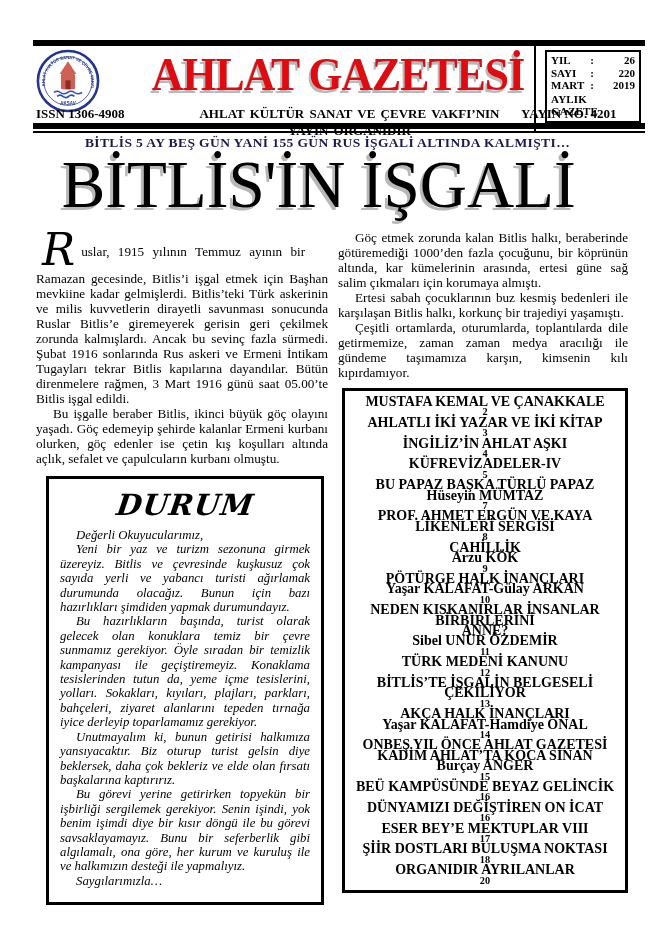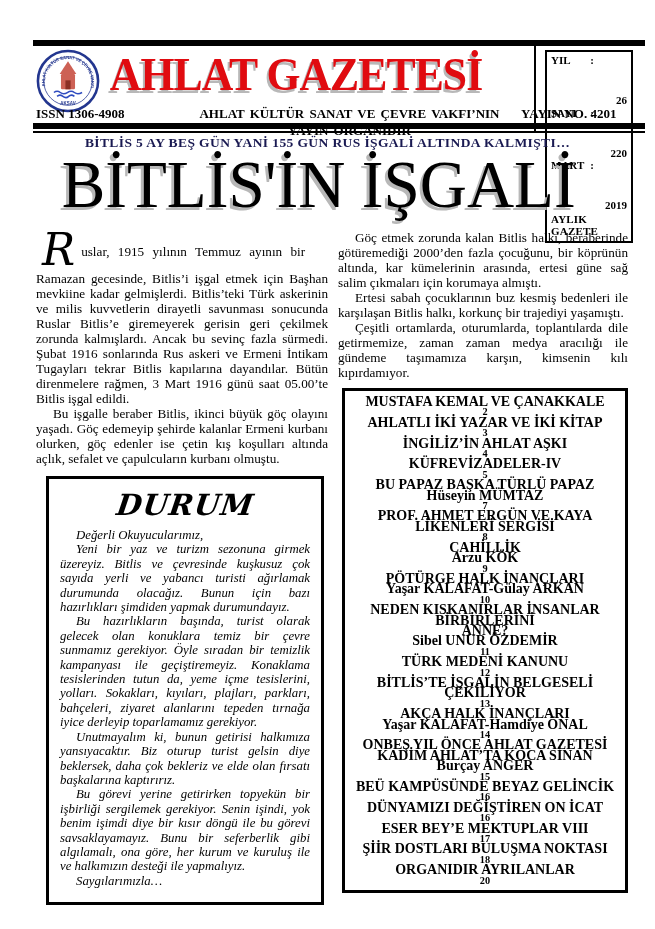--- a/index.html
+++ b/index.html
@@ -9,33 +9,33 @@
 
   
   .top-rule   { position:absolute; left:33px; top:40px;  width:612px; height:6px; background:#000; }
   .rule-thick { position:absolute; left:33px; top:123px; width:612px; height:6px; background:#000; }
   .rule-thin  { position:absolute; left:33px; top:131px; width:612px; height:2px; background:#000; }
   .v-divider  { position:absolute; left:534px; top:46px; width:2px; height:87px; background:#000; }
 
   
   .logo { position:absolute; left:36px; top:49px; width:64px; height:64px; }
   .logo svg { width:100%; height:100%; font-family:"Liberation Sans", sans-serif; }
-  .paper-title { position:absolute; left:100px; top:47px; width:434px; text-align:left; }
+  .paper-title { position:absolute; left:100px; top:47px; width:434px; text-align:right; }
   .paper-title span {
     display:inline-block; font-size:46px; font-weight:bold; line-height:56px;
     color:var(--brand-red,#e00b10); letter-spacing:-1px; transform:scaleX(0.95);
     text-shadow:-2px 3px 0 var(--shadow-gray,#b8b8b8);
     white-space:nowrap;
   }
-  .info-box { position:absolute; left:545px; top:50px; width:88px; border:2px solid #000;
+  .info-box { position:absolute; left:545px; top:50px; width:96px; border:2px solid #000;
               padding:2px 4px 3px; font-weight:bold; font-size:11px; line-height:12.5px; }
   .info-row { display:flex; }
   .info-lbl { width:36px; }
   .info-colon { width:10px; text-align:center; }
-  .info-val { flex:1; text-align:right;margin-top:40px; }
+  .info-val { flex:1; text-align:right; }
   .info-footer { margin-top:1px; letter-spacing:0.2px; }
 
   .issn-row { position:absolute; left:36px; top:105px; width:597px; display:flex;
               font-weight:bold; font-size:13px; line-height:17px; }
   .issn-number { flex:0 0 142px; }
   .publisher-line { flex:1; text-align:center; word-spacing:2px; }
   .publication-number { flex:0 0 112px; text-align:left; }
 
   
   .kicker { position:absolute; left:0; top:135px; width:655px; text-align:center;
@@ -172,21 +172,21 @@
             <p class="durum-p">Unutmayalım ki, bunun getirisi halkımıza yansıyacaktır. Biz oturup turist gelsin diye beklersek, daha çok bekleriz ve elde olan fırsatı başkalarına kaptırırız.</p>
 
             <p class="durum-p">Bu görevi yerine getirirken topyekün bir işbirliği sergilemek gerekiyor. Senin işindi, yok benim işimdi diye bir kısır döngü ile bu görevi savsaklayamayız. Bunu bir seferberlik gibi algılamalı, ona göre, her kurum ve kuruluş ile ve halkımızın desteği ile yapmalıyız.</p>
 
             <p class="durum-p">Saygılarımızla…</p>
           </div>
       </div>
     </div>
 
     <div class="col-right">
-      <p class="body-p indent">Göç etmek zorunda kalan Bitlis halkı, beraberinde götüremediği 2000’den fazla çocuğunu, bir köprünün altında, kar kümelerinin arasında, ertesi güne sağ salim çıkmaları için korumaya almıştı.</p>
+      <p class="body-p indent">Göç etmek zorunda kalan Bitlis halkı, beraberinde götüremediği 1000’den fazla çocuğunu, bir köprünün altında, kar kümelerinin arasında, ertesi güne sağ salim çıkmaları için korumaya almıştı.</p>
       <p class="body-p indent">Ertesi sabah çocuklarının buz kesmiş bedenleri ile karşılaşan Bitlis halkı, korkunç bir trajediyi yaşamıştı.</p>
       <p class="body-p indent">Çeşitli ortamlarda, oturumlarda, toplantılarda dile getirmemize, zaman zaman medya aracılığı ile gündeme taşımamıza karşın, kimsenin kılı kıpırdamıyor.</p>
 
       <div class="contents-box">
 
           <div class="toc-item">
             <div class="toc-text">MUSTAFA KEMAL VE ÇANAKKALE</div>
             <div class="toc-page">2</div>
           </div>
 

